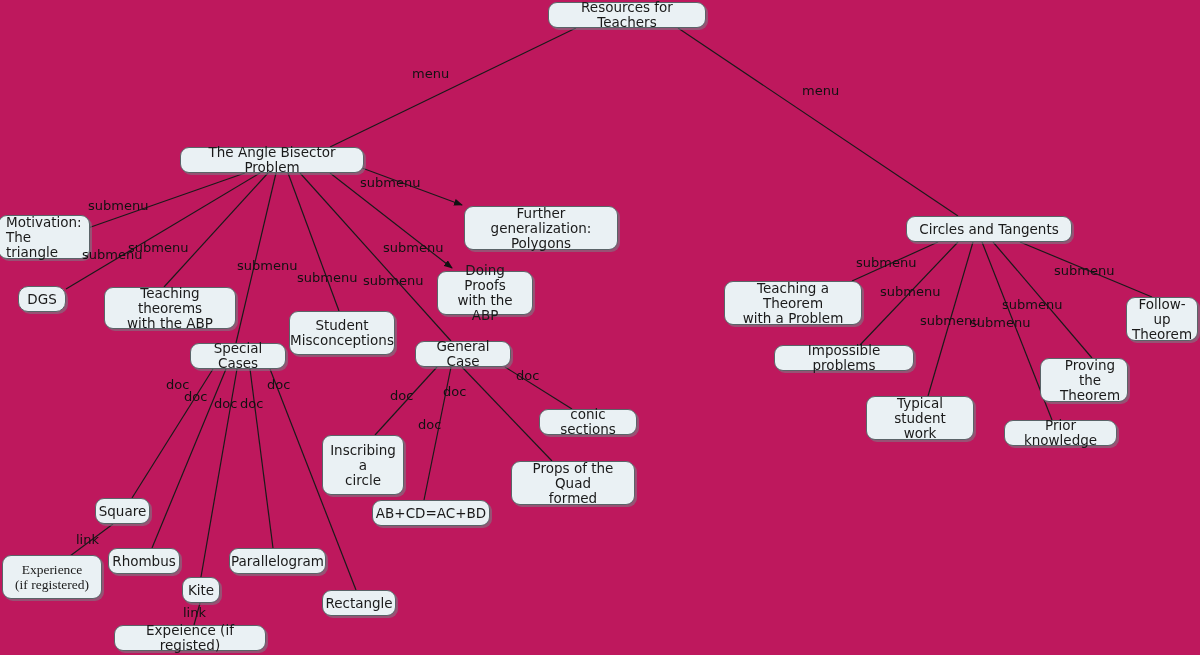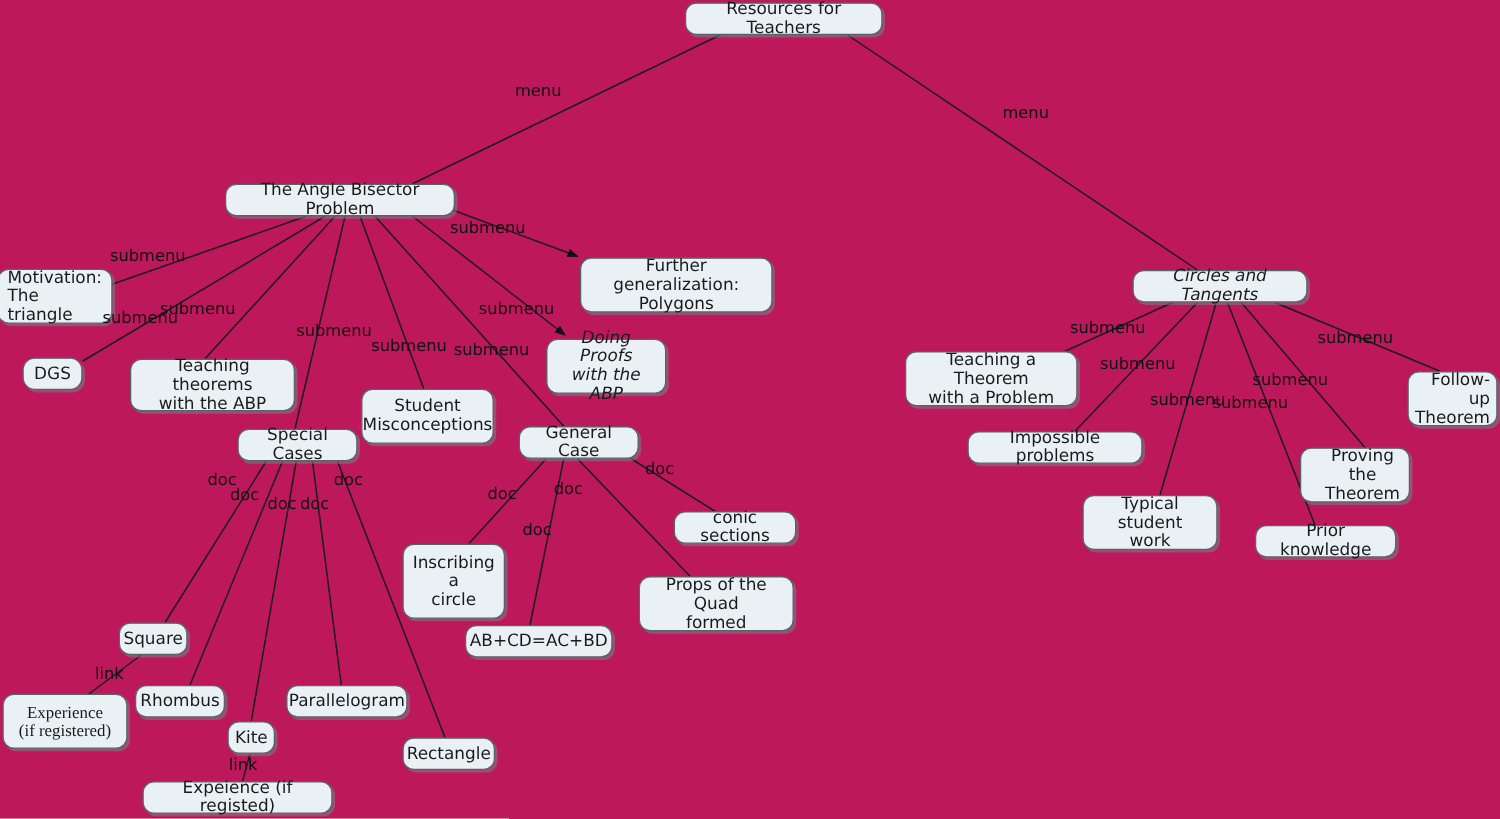--- a/index.html
+++ b/index.html
@@ -91,31 +91,31 @@
         <line x1="958" y1="242" x2="860" y2="345" stroke="#1a1a1a" stroke-width="1.2"></line>
         <line x1="973" y1="242" x2="928" y2="396" stroke="#1a1a1a" stroke-width="1.2"></line>
         <line x1="982" y1="242" x2="1052" y2="420" stroke="#1a1a1a" stroke-width="1.2"></line>
         <line x1="993" y1="242" x2="1092" y2="358" stroke="#1a1a1a" stroke-width="1.2"></line>
         <line x1="1020" y1="242" x2="1152" y2="297" stroke="#1a1a1a" stroke-width="1.2"></line>
       </g>
   </svg>
   <div id="nodes-group">
       <div class="node" style="left: 548px; top: 2px; width: 158px; height: 26px;">Resources for Teachers</div>
       <div class="node" style="left: 180px; top: 147px; width: 184px; height: 26px;">The Angle Bisector Problem</div>
-      <div class="node" style="left: 906px; top: 216px; width: 140px; height: 26px; font-style: italic;">Circles and Tangents</div>
+      <div class="node" style="left: 906px; top: 216px; width: 166px; height: 26px;">Circles and Tangents</div>
       <div class="node align-left" style="left: -2px; top: 215px; width: 92px; height: 44px;">Motivation:
 The triangle</div>
       <div class="node" style="left: 18px; top: 286px; width: 48px; height: 26px; border-radius: 10px;">DGS</div>
       <div class="node" style="left: 104px; top: 287px; width: 132px; height: 42px;">Teaching theorems
 with the ABP</div>
       <div class="node" style="left: 190px; top: 343px; width: 96px; height: 26px;">Special Cases</div>
       <div class="node" style="left: 289px; top: 311px; width: 106px; height: 44px;">Student
 Misconceptions</div>
       <div class="node" style="left: 415px; top: 341px; width: 96px; height: 26px;">General Case</div>
-      <div class="node" style="left: 437px; top: 271px; width: 96px; height: 44px; font-style: italic;">Doing Proofs
+      <div class="node" style="left: 437px; top: 271px; width: 96px; height: 44px;">Doing Proofs
 with the ABP</div>
       <div class="node" style="left: 464px; top: 206px; width: 154px; height: 44px;">Further generalization:
 Polygons</div>
       <div class="node" style="left: 95px; top: 498px; width: 55px; height: 26px;">Square</div>
       <div class="node" style="left: 108px; top: 548px; width: 72px; height: 26px;">Rhombus</div>
       <div class="node" style="left: 182px; top: 577px; width: 38px; height: 26px;">Kite</div>
       <div class="node" style="left: 229px; top: 548px; width: 97px; height: 26px;">Parallelogram</div>
       <div class="node" style="left: 322px; top: 590px; width: 74px; height: 26px;">Rectangle</div>
       <div class="node" style="left: 2px; top: 555px; width: 100px; height: 44px; font-family: Liberation Serif, serif;">Experience
 (if registered)</div>
@@ -127,21 +127,21 @@
 formed</div>
       <div class="node" style="left: 539px; top: 409px; width: 98px; height: 26px;">conic sections</div>
       <div class="node" style="left: 724px; top: 281px; width: 138px; height: 44px;">Teaching a Theorem
 with a Problem</div>
       <div class="node" style="left: 774px; top: 345px; width: 140px; height: 26px;">Impossible problems</div>
       <div class="node" style="left: 866px; top: 396px; width: 108px; height: 44px;">Typical student
 work</div>
       <div class="node" style="left: 1004px; top: 420px; width: 113px; height: 26px;">Prior knowledge</div>
       <div class="node" style="left: 1040px; top: 358px; width: 88px; height: 44px; padding-left: 19px;">Proving the
 Theorem</div>
-      <div class="node" style="left: 1126px; top: 297px; width: 72px; height: 44px; text-align: right;">Follow-up
+      <div class="node" style="left: 1126px; top: 297px; width: 72px; height: 44px;">Follow-up
 Theorem</div>
     </div>
   <div id="labels-group">
       <div class="edge-label" style="left: 412px; top: 67px;">menu</div>
       <div class="edge-label" style="left: 802px; top: 84px;">menu</div>
       <div class="edge-label" style="left: 88px; top: 199px;">submenu</div>
       <div class="edge-label" style="left: 82px; top: 248px;">submenu</div>
       <div class="edge-label" style="left: 128px; top: 241px;">submenu</div>
       <div class="edge-label" style="left: 237px; top: 259px;">submenu</div>
       <div class="edge-label" style="left: 297px; top: 271px;">submenu</div>

